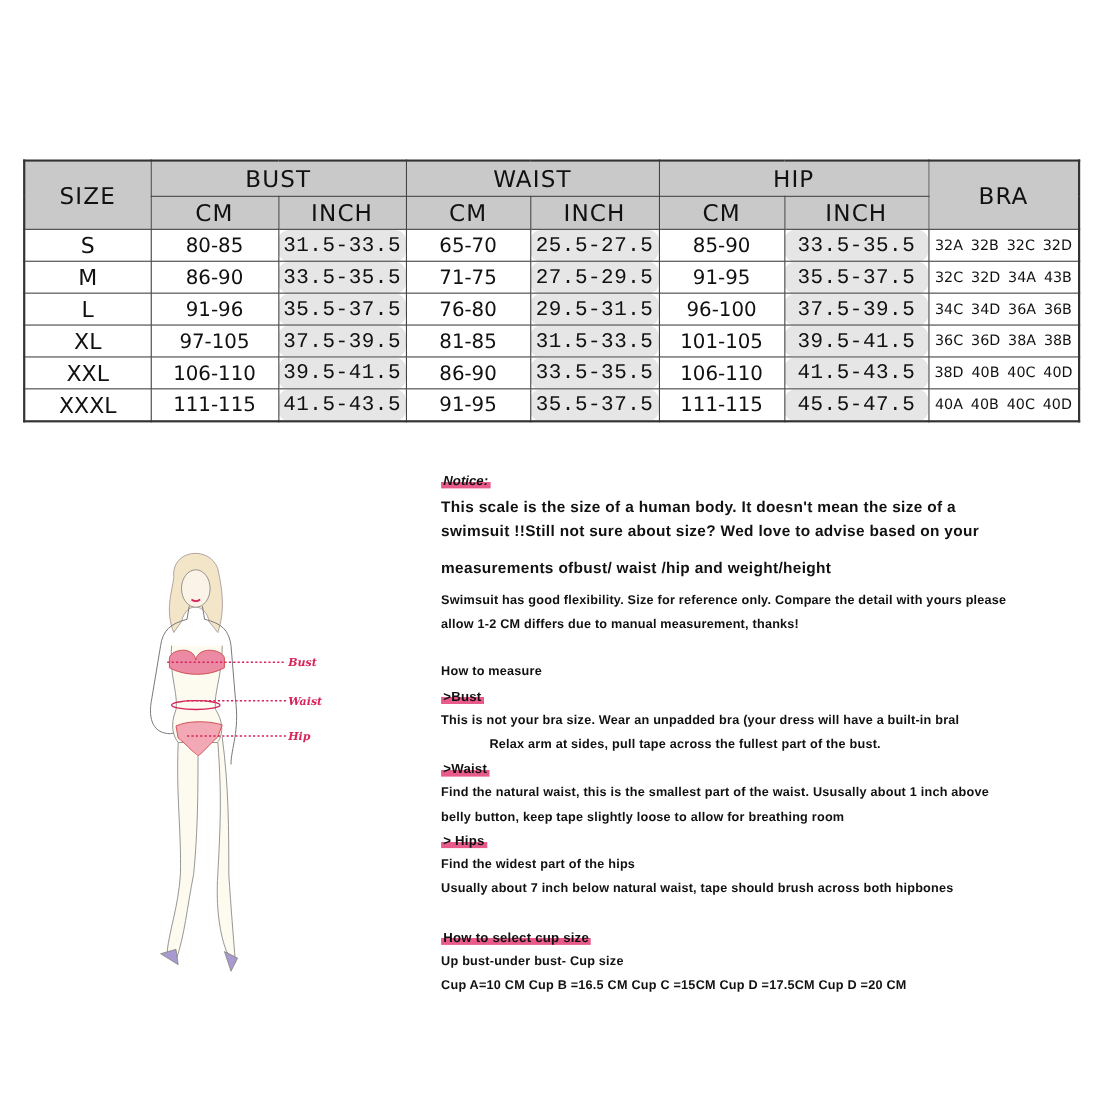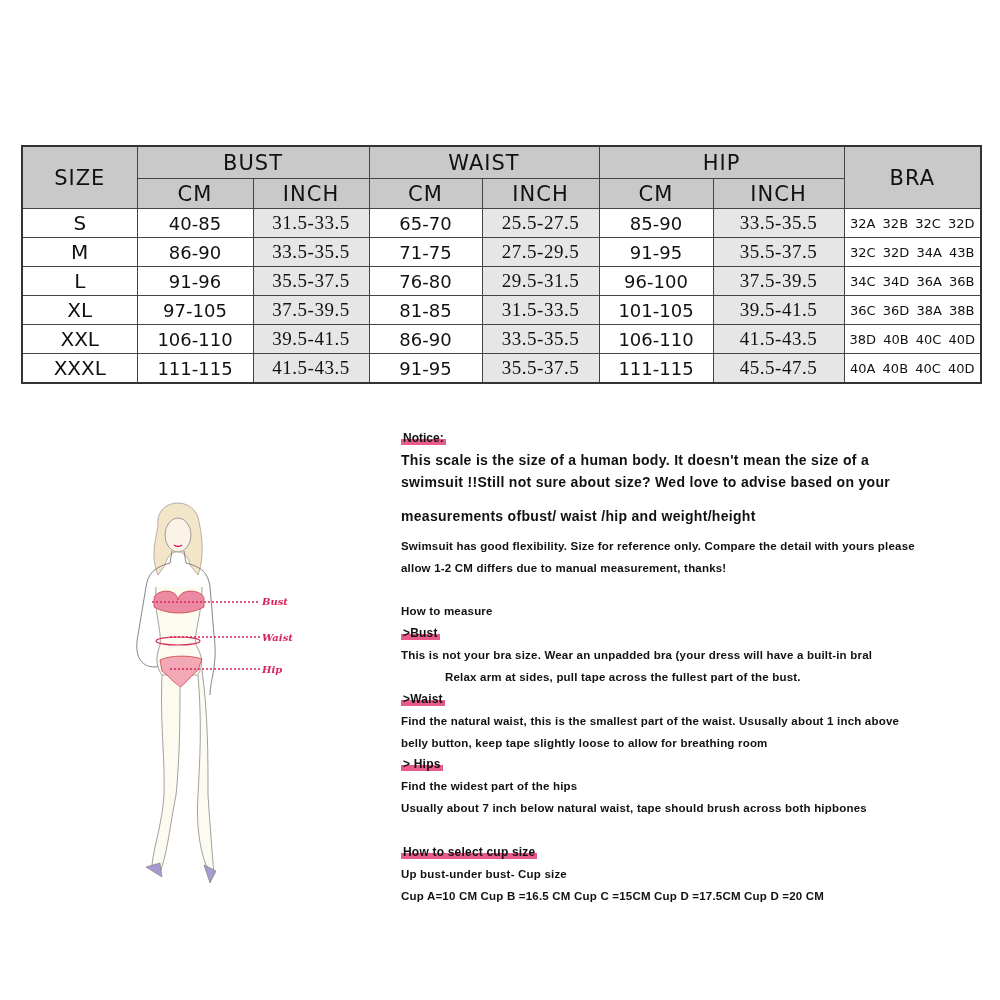--- a/index.html
+++ b/index.html
@@ -4,21 +4,21 @@
 <style>
   html, body { margin:0; padding:0; background:#ffffff; }
   body { width:1000px; height:1000px; position:relative; overflow:hidden; font-family:"DejaVu Sans", sans-serif; color:#111; }
   #size-table { position:absolute; left:21px; top:117px; width:959px; border-collapse:collapse; table-layout:fixed; border:2px solid #333;margin-top:28px; }
   #size-table th, #size-table td { border:1.5px solid #444; text-align:center; padding:0; white-space:nowrap; overflow:hidden; }
   #size-table th { background:#c9c9c9; font-weight:normal; font-size:21px; letter-spacing:1px; color:#111; }
   #size-table thead tr.r1 th { height:31px; }
   #size-table thead tr.r2 th { height:29px; }
   #size-table td { height:28px; font-size:18px; background:#fff; }
   #size-table td.size { font-size:20px; }
-  #size-table td.inch { background:#e6e6e6; font-family:Liberation Serif, serif; font-size:19px; letter-spacing:0.5px; }
+  #size-table td.inch { background:#e6e6e6; font-family:Liberation Mono, monospace; font-size:19px; letter-spacing:0.5px;border-radius:10px; }
   #size-table td.bra { font-size:13px; word-spacing:3px; }
   .notes { position:absolute; left:401px; top:428px; width:580px; font-family:"Liberation Sans", sans-serif; font-weight:bold; color:#111; }
   .notes p { margin:0; }
   .hl { background:linear-gradient(to top, #e85a8a 0, #e85a8a 6px, transparent 6px); padding:0 2px; font-size:12px; }
   .big { font-size:14px; line-height:22px; letter-spacing:0.3px; }
   .sm { font-size:11.5px; line-height:22px; letter-spacing:0.2px; }
   .abs { position:absolute; left:0; }
   .figure { position:absolute; left:110px; top:495px; width:210px; height:390px; }
 </style>
 </head>
@@ -48,21 +48,21 @@
       <th>INCH</th>
       <th>CM</th>
       <th>INCH</th>
       <th>CM</th>
       <th>INCH</th>
     </tr>
   </thead>
   <tbody>
     <tr>
       <td class="size">S</td>
-      <td>40-85</td>
+      <td>80-85</td>
       <td class="inch">31.5-33.5</td>
       <td>65-70</td>
       <td class="inch">25.5-27.5</td>
       <td>85-90</td>
       <td class="inch">33.5-35.5</td>
       <td class="bra">32A 32B 32C 32D</td>
     </tr>
     <tr>
       <td class="size">M</td>
       <td>86-90</td>
@@ -145,21 +145,21 @@
 
     <path d="M52 180 C50 230 55 260 54 300 C52 330 44 350 42 370 L50 378 C58 355 60 330 66 300 C70 260 70 220 70 192" fill="#fdfaf0" stroke="#888" stroke-width="0.8"></path>
     <path d="M88 180 C92 230 90 260 88 300 C86 330 90 355 96 370 L104 380 C102 355 100 330 98 300 C98 260 98 220 92 175" fill="#fdfaf0" stroke="#888" stroke-width="0.8"></path>
 
     <path d="M36 372 L50 368 L52 382 Z" fill="#a79ad0" stroke="#776" stroke-width="0.6"></path>
     <path d="M94 370 L106 376 L100 388 Z" fill="#a79ad0" stroke="#776" stroke-width="0.6"></path>
   </svg>
 </div>
 
 <div class="notes">
-  <p class="abs" style="top:0px;"><span class="hl">Notice:</span></p>
+  <p class="abs" style="top:0px;font-style:italic;"><span class="hl">Notice:</span></p>
   <p class="abs big" style="top:21px;">This scale is the size of a human body. It doesn't mean the size of a</p>
   <p class="abs big" style="top:43px;">swimsuit !!Still not sure about size? Wed love to advise based on your</p>
   <p class="abs big" style="top:77px;">measurements ofbust/ waist /hip and weight/height</p>
 
   <p class="abs sm" style="top:107px;">Swimsuit has good flexibility. Size for reference only. Compare the detail with yours please</p>
   <p class="abs sm" style="top:129px;text-align:right;">allow 1-2 CM differs due to manual measurement, thanks!</p>
 
   <p class="abs sm" style="top:172px;">How to measure</p>
   <p class="abs sm" style="top:194px;"><span class="hl">&gt;Bust</span></p>
   <p class="abs sm" style="top:216px;">This is not your bra size. Wear an unpadded bra (your dress will have a built-in bral</p>

